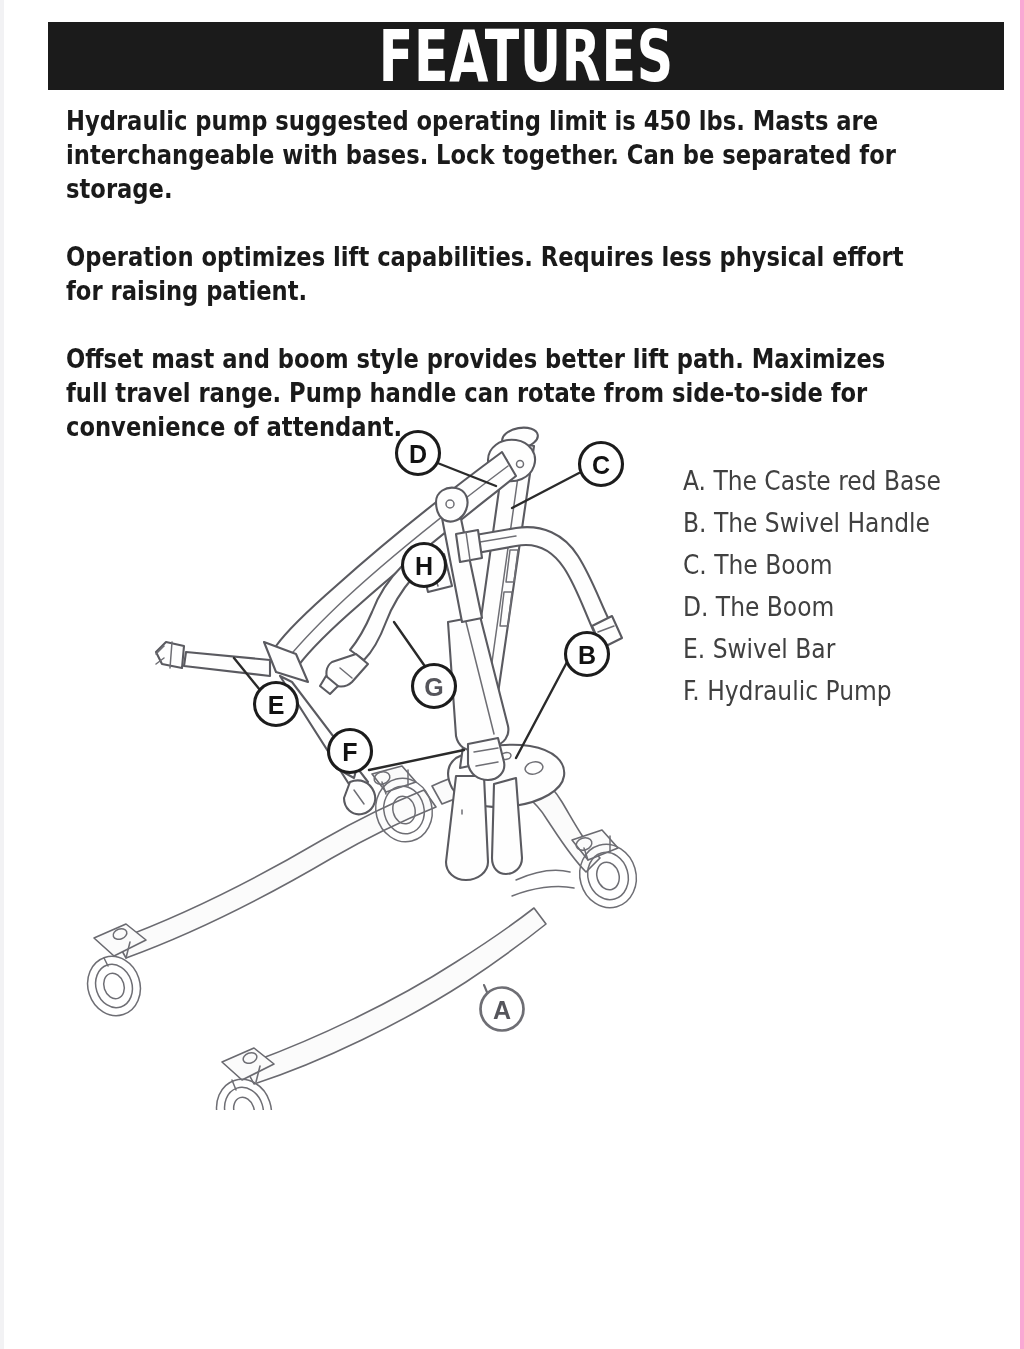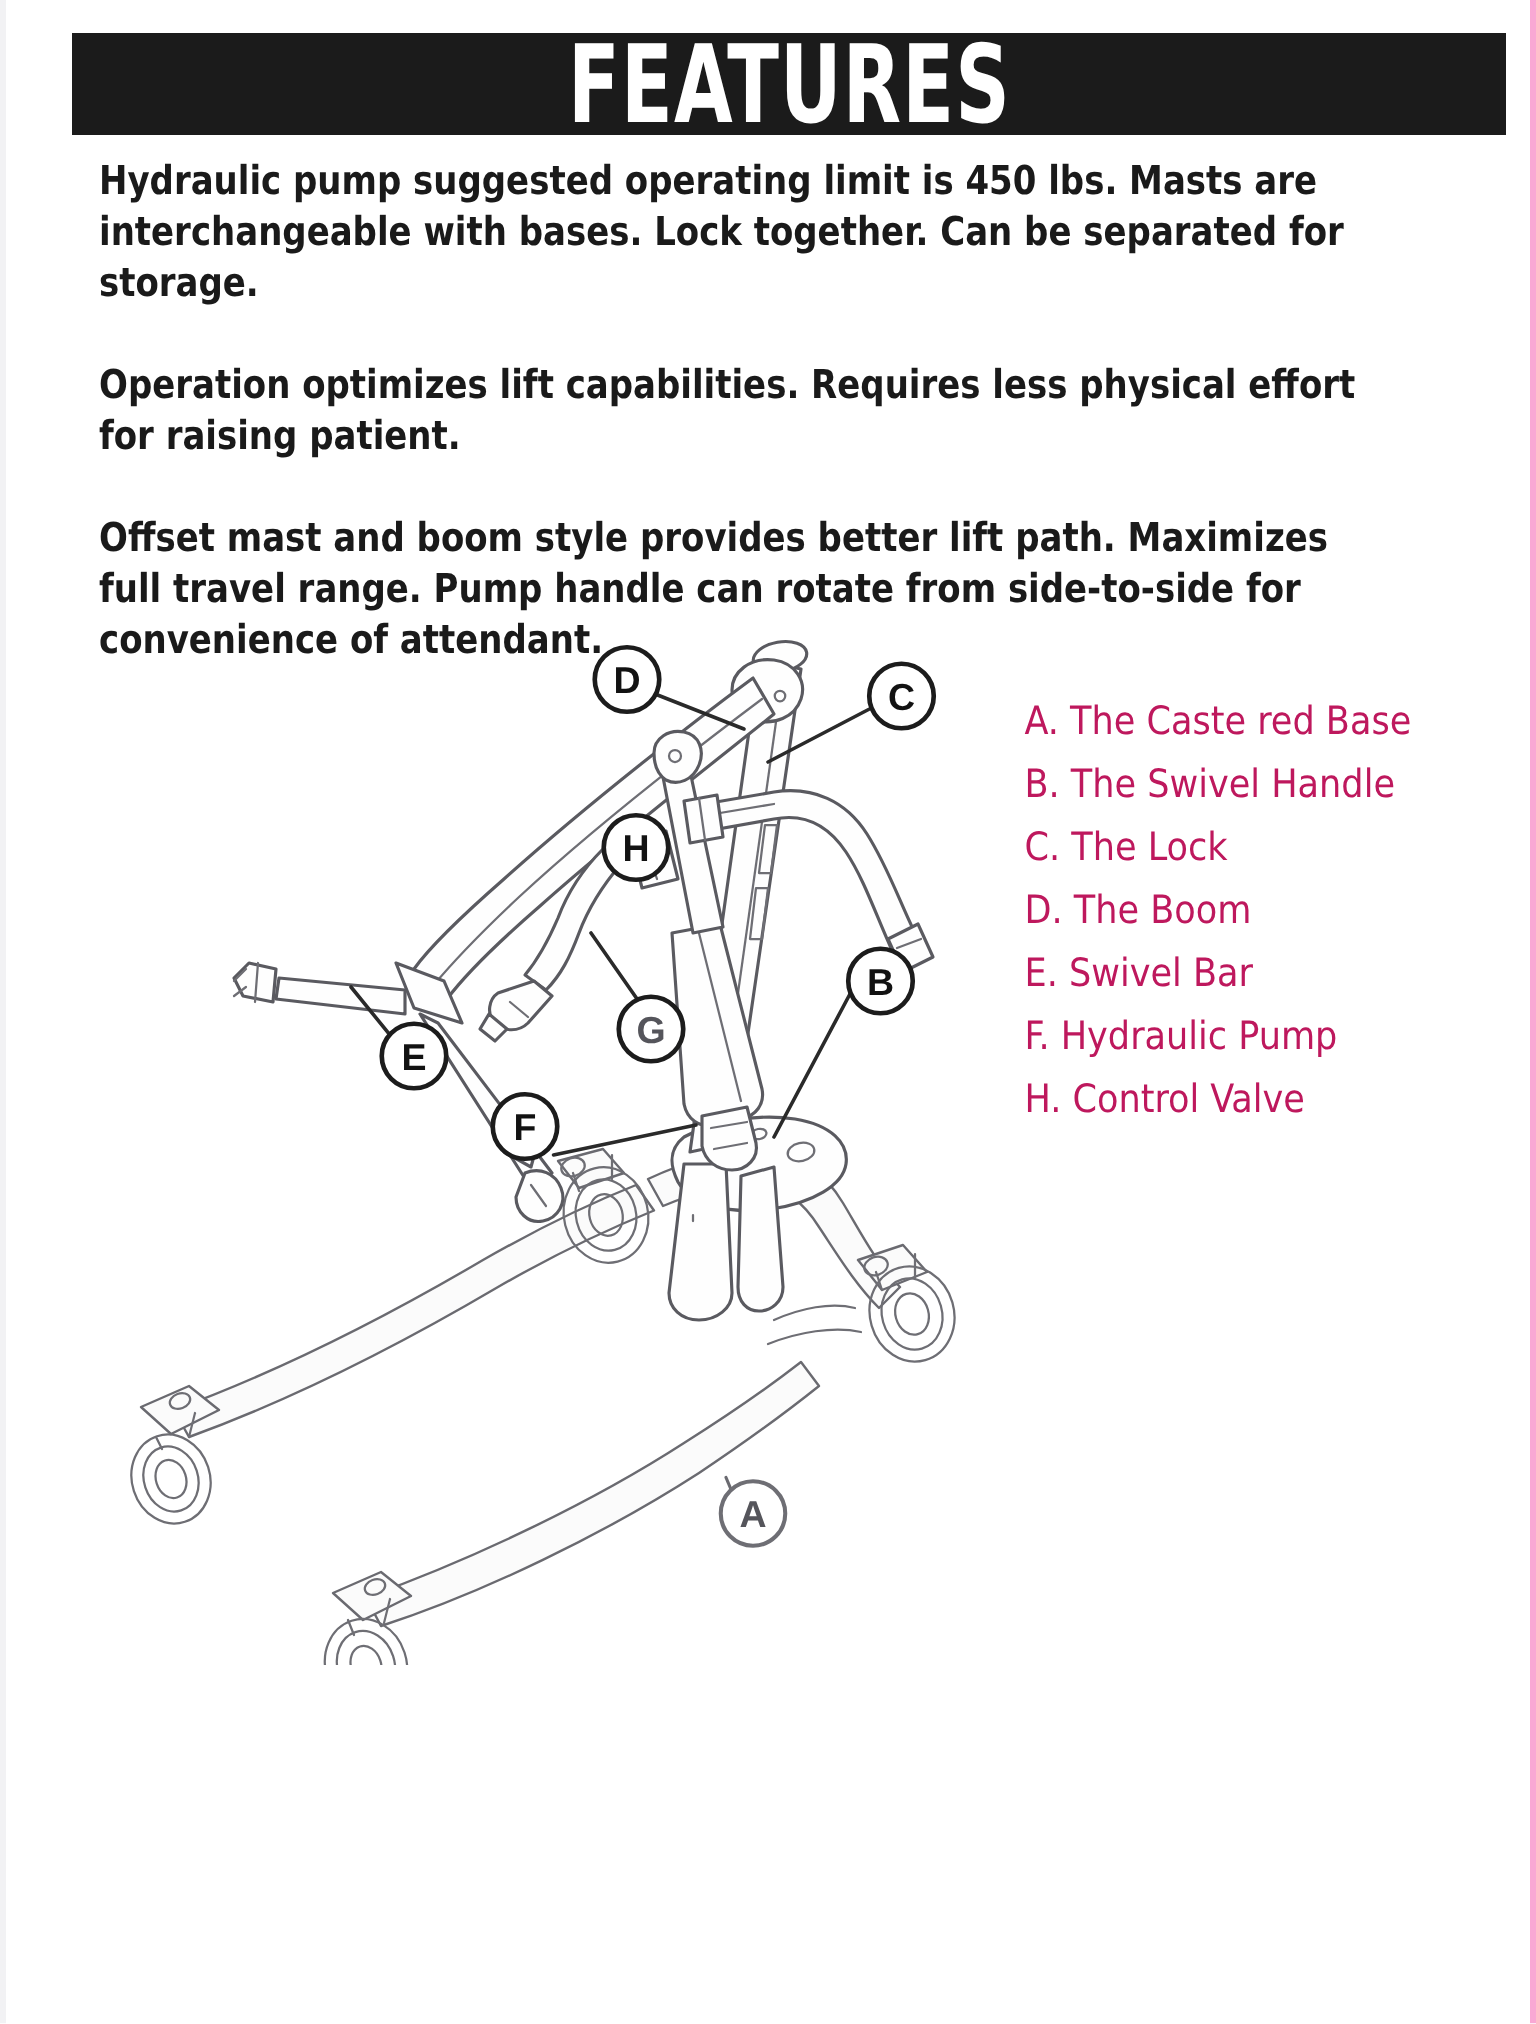--- a/index.html
+++ b/index.html
@@ -69,21 +69,21 @@
   #legend {
     position: absolute;
     left: 679px;
     top: 460px;
     width: 320px;
   }
   .legend-item {
     font-family: "Liberation Sans Narrow", "DejaVu Sans Condensed", "Liberation Sans", sans-serif;
     font-size: 26px;
     line-height: 42px;
-    color: #be185d;
+    color: #404040;
     white-space: nowrap;
   }
 
   
   #diagram-wrap {
     position: absolute;
     left: 60px;
     top: 410px;
     width: 620px;
     height: 700px;
@@ -117,25 +117,24 @@
 
   <div id="intro">
     <p class="para">Hydraulic pump suggested operating limit is 450 lbs. Masts are interchangeable with bases. Lock together. Can be separated for storage.</p>
     <p class="para">Operation optimizes lift capabilities. Requires less physical effort for raising patient.</p>
     <p class="para">Offset mast and boom style provides better lift path. Maximizes full travel range. Pump handle can rotate from side-to-side for convenience of attendant.</p>
   </div>
 
   <div id="legend">
     <div class="legend-item">A. The Caste red Base</div>
     <div class="legend-item">B. The Swivel Handle</div>
-    <div class="legend-item">C. The Lock</div>
+    <div class="legend-item">C. The Boom</div>
     <div class="legend-item">D. The Boom</div>
     <div class="legend-item">E. Swivel Bar</div>
     <div class="legend-item">F. Hydraulic Pump</div>
-    <div class="legend-item">H. Control Valve</div>
   </div>
 
   <div id="diagram-wrap">
     <svg id="diagram" width="620" height="700" viewBox="0 0 620 700" xmlns="http://www.w3.org/2000/svg">
 
       <g>
 
         <path class="ln-fill-light" d="M 52 530 C 120 505 190 470 258 430 C 300 406 330 392 360 380 L 372 397 C 340 410 308 425 268 448 C 200 488 128 524 62 548 Z"></path>
 
         <path class="ln-fill-light" d="M 180 655 C 250 630 330 592 392 552 C 430 528 452 512 470 498 L 482 514 C 462 530 438 548 402 572 C 340 612 258 652 190 674 Z"></path>

